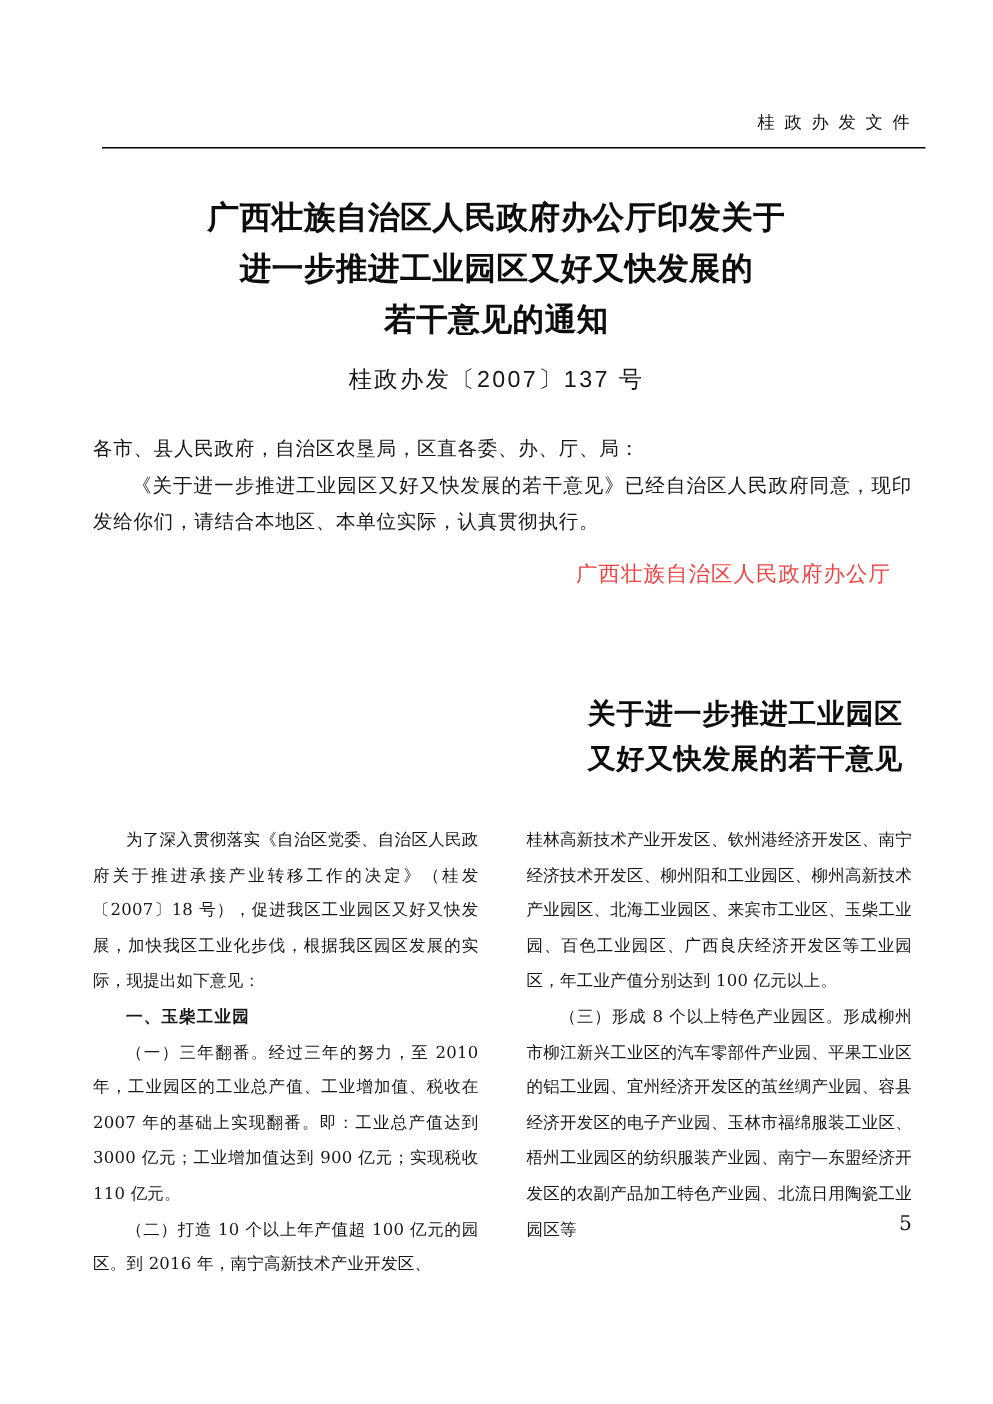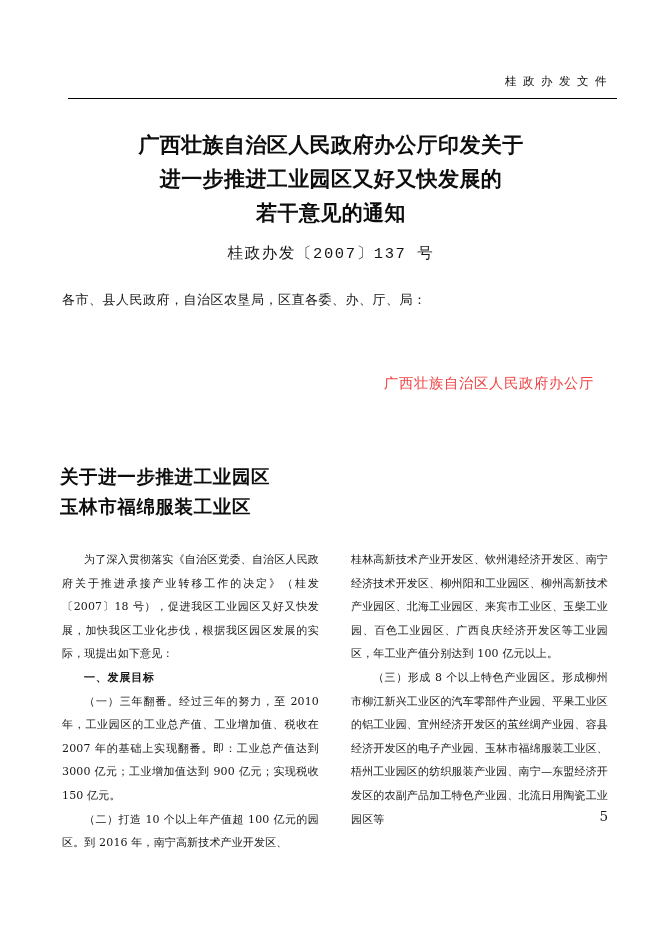--- a/index.html
+++ b/index.html
@@ -64,21 +64,21 @@
   }
   .doc-title .tline { display: block; white-space: nowrap; }
 
   
   .doc-number {
     position: absolute;
     top: 243px;
     left: 60px;
     width: 542px;
     text-align: center;
-    font-family: Liberation Mono, monospace;
+    font-family: Liberation Sans, sans-serif;
     font-size: 15.5px;
     letter-spacing: 1.6px;
     color: #151515;
   }
 
   
   .preamble {
     position: absolute;
     top: 288px;
     left: 62px;
@@ -106,21 +106,21 @@
   }
   .signature .sig-line { display: block; padding-right: 14px; }
   .signature .sig-date { display: block; padding-right: 40px; }
 
   
   .section-title {
     position: absolute;
     top: 462px;
     left: 60px;
     width: 542px;
-    text-align: left;
+    text-align: right;
     font-family: "DejaVu Serif", "Liberation Serif", serif;
     font-weight: bold;
     font-size: 18.5px;
     line-height: 30px;
     letter-spacing: 0.6px;
     color: #0d0d0d;
   }
   .section-title .sline { display: block; white-space: nowrap; }
 
   
@@ -176,36 +176,37 @@
   <div class="doc-title">
     <span class="tline">广西壮族自治区人民政府办公厅印发关于</span>
     <span class="tline">进一步推进工业园区又好又快发展的</span>
     <span class="tline">若干意见的通知</span>
   </div>
 
   <div class="doc-number">桂政办发〔2007〕137 号</div>
 
   <div class="preamble">
     <p>各市、县人民政府，自治区农垦局，区直各委、办、厅、局：</p>
+    <p class="indent">《关于进一步推进工业园区又好又快发展的若干意见》已经自治区人民政府同意，现印发给你们，请结合本地区、本单位实际，认真贯彻执行。</p>
   </div>
 
   <div class="signature">
     <span class="sig-line">广西壮族自治区人民政府办公厅</span>
   </div>
 
   <div class="section-title">
     <span class="sline">关于进一步推进工业园区</span>
-    <span class="sline">玉林市福绵服装工业区</span>
+    <span class="sline">又好又快发展的若干意见</span>
   </div>
 
   <div class="columns">
     <div class="col col-left">
       <p class="indent">为了深入贯彻落实《自治区党委、自治区人民政府关于推进承接产业转移工作的决定》（桂发〔2007〕18 号），促进我区工业园区又好又快发展，加快我区工业化步伐，根据我区园区发展的实际，现提出如下意见：</p>
-      <p class="subhead">一、发展目标</p>
-      <p class="indent">（一）三年翻番。经过三年的努力，至 2010 年，工业园区的工业总产值、工业增加值、税收在 2007 年的基础上实现翻番。即：工业总产值达到 3000 亿元；工业增加值达到 900 亿元；实现税收 150 亿元。</p>
+      <p class="subhead">一、玉柴工业园</p>
+      <p class="indent">（一）三年翻番。经过三年的努力，至 2010 年，工业园区的工业总产值、工业增加值、税收在 2007 年的基础上实现翻番。即：工业总产值达到 3000 亿元；工业增加值达到 900 亿元；实现税收 110 亿元。</p>
       <p class="indent">（二）打造 10 个以上年产值超 100 亿元的园区。到 2016 年，南宁高新技术产业开发区、</p>
     </div>
     <div class="col col-right">
       <p>桂林高新技术产业开发区、钦州港经济开发区、南宁经济技术开发区、柳州阳和工业园区、柳州高新技术产业园区、北海工业园区、来宾市工业区、玉柴工业园、百色工业园区、广西良庆经济开发区等工业园区，年工业产值分别达到 100 亿元以上。</p>
       <p class="indent">（三）形成 8 个以上特色产业园区。形成柳州市柳江新兴工业区的汽车零部件产业园、平果工业区的铝工业园、宜州经济开发区的茧丝绸产业园、容县经济开发区的电子产业园、玉林市福绵服装工业区、梧州工业园区的纺织服装产业园、南宁—东盟经济开发区的农副产品加工特色产业园、北流日用陶瓷工业园区等</p>
     </div>
   </div>
 
   <div class="page-number">5</div>
 

